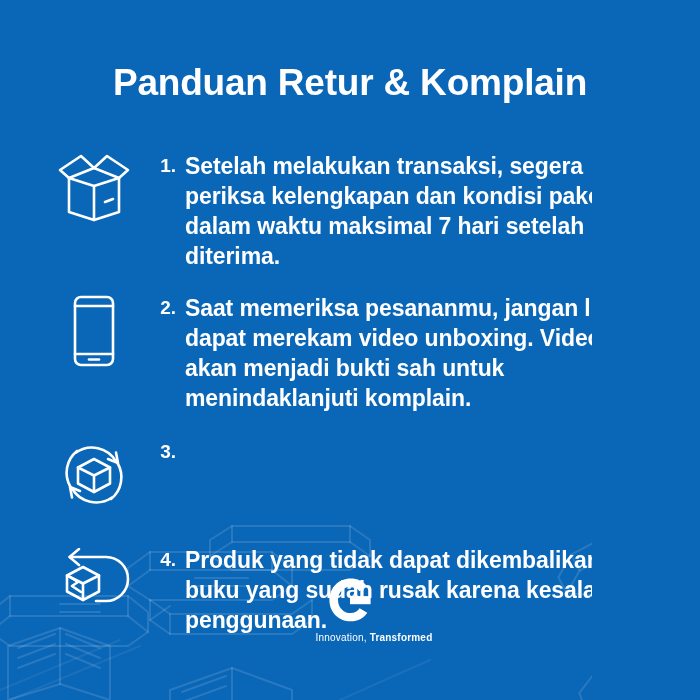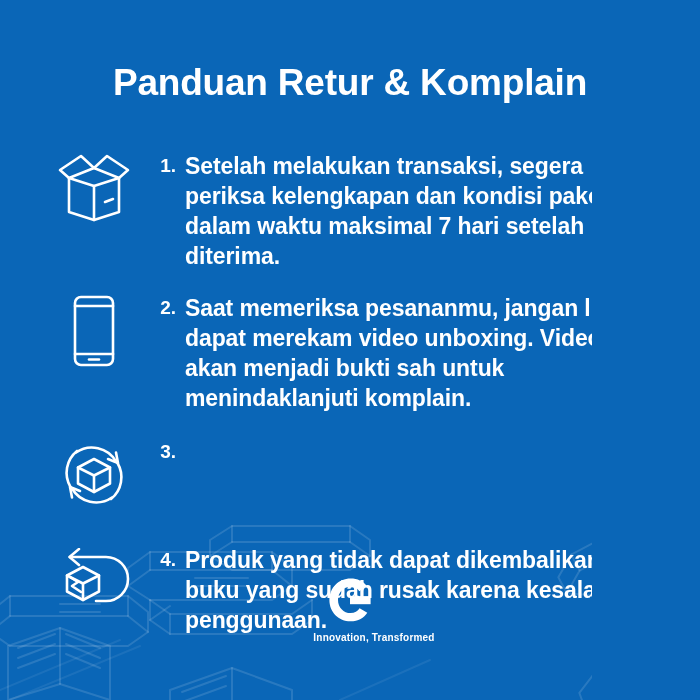--- a/index.html
+++ b/index.html
@@ -116,21 +116,21 @@
     margin-left: 13px;
   }
   #logo-tagline {
     margin-top: 7px;
     color: #ffffff;
     font-size: 10px;
     letter-spacing: 0.2px;
     line-height: 1;
   }
   #logo-tagline .bold { font-weight: bold; }
-  #logo-tagline .light { font-weight: bold; padding-left: 48px; }
+  #logo-tagline .light { font-weight: normal; padding-left: 48px; }
 </style>
 </head>
 <body style="background: rgb(10, 102, 183);">
 
 <div id="poster">
 
   <svg id="watermark" viewBox="0 0 700 700" fill="none" stroke="#ffffff" stroke-opacity="0.13" stroke-width="2" stroke-linecap="round" stroke-linejoin="round">
 
     <g>
       <path d="M-10 612 L10 596 L128 596 L148 612 L148 632 L128 646 L10 646 L-10 632 Z"></path>

